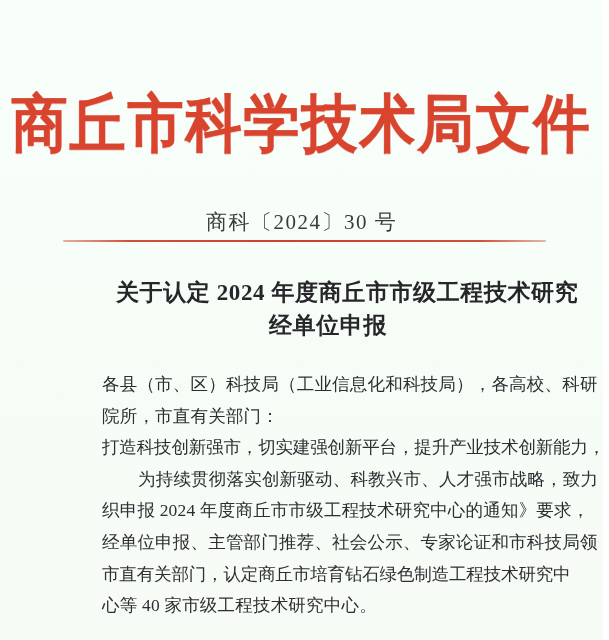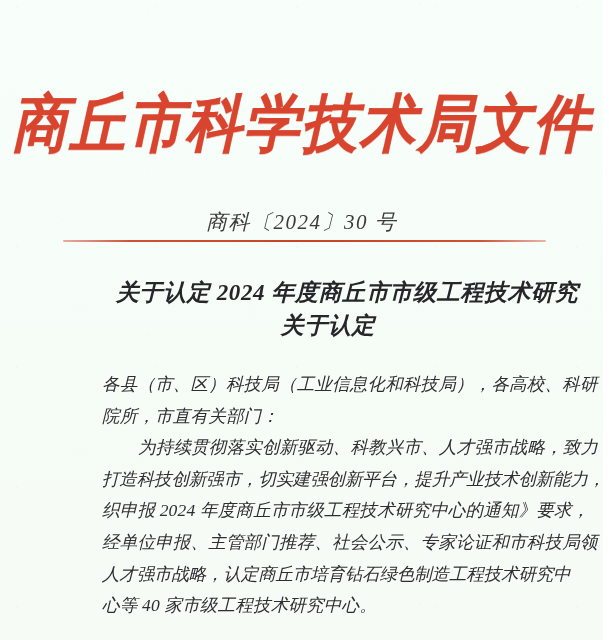--- a/index.html
+++ b/index.html
@@ -15,21 +15,20 @@
   }
 
   
   #document-page {
     position: relative;
     width: 603px;
     height: 640px;
     background: #86efac;
     box-sizing: border-box;
     overflow: hidden;
-    font-style: italic;
   }
 
   
   #scan-texture {
     position: absolute;
     inset: 0;
     pointer-events: none;
     background-image:
       radial-gradient(circle at 12% 6%, rgba(150,150,160,0.05) 0.6px, transparent 1.2px),
       radial-gradient(circle at 47% 3%, rgba(150,150,160,0.045) 0.6px, transparent 1.2px),
@@ -155,28 +154,28 @@
   <div id="page-inner">
 
     <div id="masthead-title">商丘市科学技术局文件</div>
 
     <div id="doc-number">商科〔2024〕30 号</div>
 
     <div id="red-rule"></div>
 
     <div id="doc-heading">
         <span class="heading-line">关于认定 2024 年度商丘市市级工程技术研究</span>
-        <span class="heading-line">关于认定</span>
+        <span class="heading-line">经单位申报</span>
       </div>
 
     <div id="doc-body">
         <span class="body-line">各县（市、区）科技局（工业信息化和科技局），各高校、科研</span>
         <span class="body-line">院所，市直有关部门：</span>
+        <span class="body-line tight">打造科技创新强市，切实建强创新平台，提升产业技术创新能力，</span>
         <span class="body-line indent">为持续贯彻落实创新驱动、科教兴市、人才强市战略，致力</span>
-        <span class="body-line tight">打造科技创新强市，切实建强创新平台，提升产业技术创新能力，</span>
         <span class="body-line">织申报 2024 年度商丘市市级工程技术研究中心的通知》要求，</span>
         <span class="body-line">经单位申报、主管部门推荐、社会公示、专家论证和市科技局领</span>
-        <span class="body-line tight">人才强市战略，认定商丘市培育钻石绿色制造工程技术研究中</span>
+        <span class="body-line tight">市直有关部门，认定商丘市培育钻石绿色制造工程技术研究中</span>
         <span class="body-line">心等 40 家市级工程技术研究中心。</span>
       </div>
 
   </div>
 </div>
 
 </body></html>

